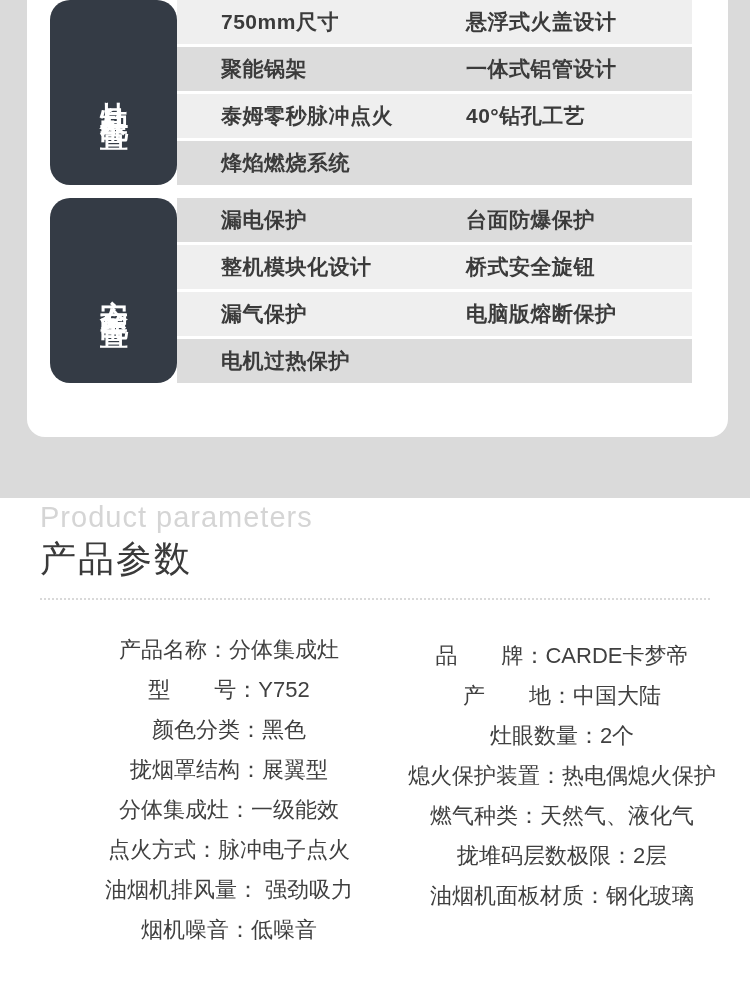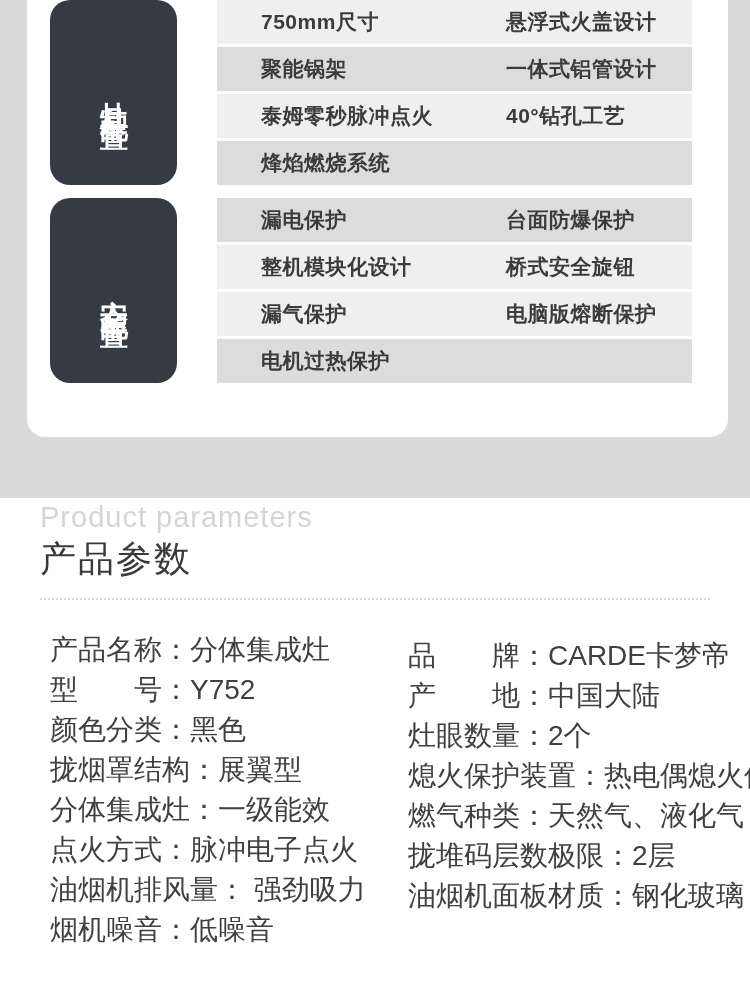--- a/index.html
+++ b/index.html
@@ -10,21 +10,21 @@
   }
 
   
   .top-area { height:498px; background:var(--page-bg,#dadada); }
   .card {
     width:701px; height:437px; margin-left:27px;
     background:var(--card-bg,#ffffff);
     border-radius:0 0 18px 18px;
     overflow:hidden;
   }
-  .cfg-section { display:flex; margin-left:23px; margin-right:36px;gap:40px; }
+  .cfg-section { display:flex; margin-left:23px; margin-right:36px; }
   .cfg-section.s2 { margin-top:13px; }
   .badge {
     flex:0 0 127px; height:185px;
     background:var(--badge-bg,#343b45);
     border-radius:20px;
     color:#ffffff;
     writing-mode:vertical-rl; text-orientation:upright;
     font-size:28px; font-weight:600; letter-spacing:7px;
     display:flex; align-items:center; justify-content:center;
   }
@@ -51,23 +51,24 @@
     font-size:36px; line-height:46px;
     font-weight:500;
     color:var(--heading-zh,#3a3a3a);
     letter-spacing:2px;
   }
   .divider { margin-top:16px; border-top:2px dotted var(--divider,#d9d9d9); }
   .param-cols { display:flex; margin-top:30px; padding-left:10px; }
   .param-col.left { flex:0 0 358px; }
   .param-col.right { flex:1; margin-top:6px; }
   .p-row {
-    font-size:28px; line-height:40px;
+    font-size:22px; line-height:40px;
     color:var(--param-text,#404040);
     white-space:nowrap;
+    text-align:center;
   }
 </style>
 </head>
 <body>
 
 <div class="top-area">
   <div class="card">
 
     <div class="cfg-section s1">
       <div class="badge">灶具配置</div>

